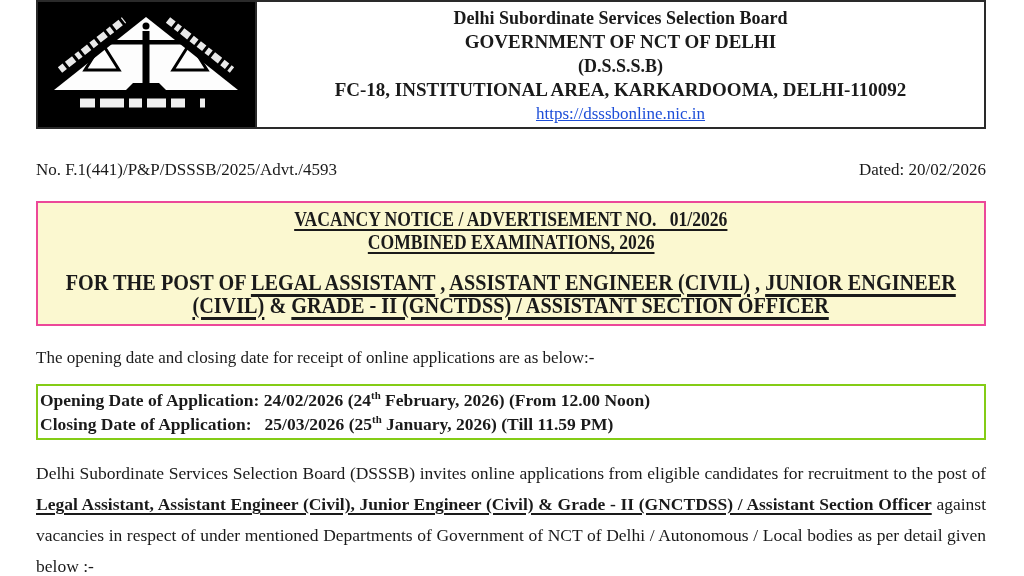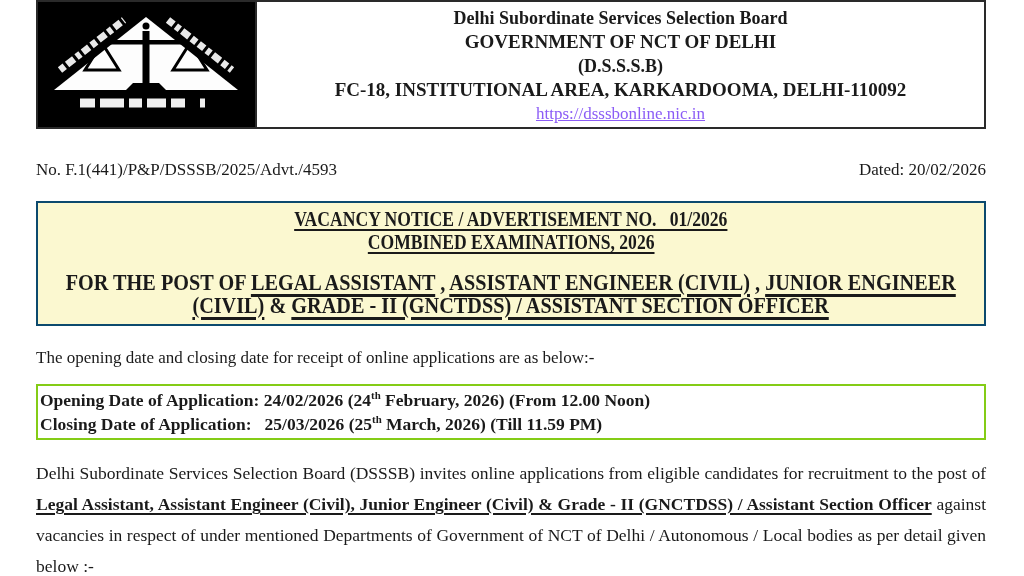--- a/index.html
+++ b/index.html
@@ -14,27 +14,27 @@
   .header-box{display:flex;border:2px solid #2a2a2a;height:129px;box-sizing:border-box;}
   .logo-cell{width:217px;flex:none;background:#000;border-right:2px solid #2a2a2a;}
   .logo-cell svg{display:block;width:100%;height:100%;}
   .header-text{flex:1;text-align:center;padding-top:4px;font-weight:bold;}
   .h-line{line-height:24px;white-space:nowrap;}
   .h-org{font-size:19px;}
   .h-board{font-size:18px;}
   .h-abbr{font-size:18px;}
   .h-addr{font-size:19px;}
   .h-link{font-size:17px;font-weight:normal;}
-  .h-link a{color:#8b5cf6;text-decoration:underline;}
+  .h-link a{color:#1d4ed8;text-decoration:underline;}
 
   
   .ref-row{display:flex;justify-content:space-between;margin-top:30px;font-size:17px;line-height:21px;}
 
   
-  .yellow-box{margin-top:21px;border:2px solid #0c4a6e;box-sizing:border-box;
+  .yellow-box{margin-top:21px;border:2px solid #ec4899;box-sizing:border-box;
     padding:4px 8px 7px;text-align:center;}
   .c-line{display:flex;justify-content:center;line-height:23px;white-space:nowrap;}
   .cond{display:inline-block;transform:scaleX(0.80);transform-origin:50% 50%;
     font-weight:bold;font-size:22px;letter-spacing:0;}
   .cond2{display:inline-block;transform:scaleX(0.88);transform-origin:50% 50%;
     font-weight:bold;font-size:23px;}
   .title-underline{text-decoration:underline;text-decoration-thickness:2px;text-underline-offset:3px;}
   .post .u{text-decoration:underline;text-decoration-thickness:2.5px;text-underline-offset:4px;}
   .v-gap{height:18px;}
 
@@ -108,21 +108,21 @@
       </div>
       <div class="c-line post">
         <span class="cond2"><span class="u">(CIVIL)</span><span> &amp; </span><span class="u">GRADE - II (GNCTDSS) / ASSISTANT SECTION OFFICER</span></span>
       </div>
     </div>
 
     <div class="intro">The opening date and closing date for receipt of online applications are as below:-</div>
 
     <div class="dates-box">
       <div class="d-line"><span>Opening Date of Application: 24/02/2026 (24</span><sup>th</sup><span> February, 2026) (From 12.00 Noon)</span></div>
-      <div class="d-line"><span>Closing Date of Application:&nbsp;&nbsp; 25/03/2026 (25</span><sup>th</sup><span> March, 2026) (Till 11.59 PM)</span></div>
+      <div class="d-line"><span>Closing Date of Application:&nbsp;&nbsp; 25/03/2026 (25</span><sup>th</sup><span> January, 2026) (Till 11.59 PM)</span></div>
     </div>
 
     <div class="para"><span>Delhi Subordinate Services Selection Board (DSSSB) invites online applications from eligible candidates for recruitment to the post of </span><span class="u b">Legal Assistant, Assistant Engineer (Civil), Junior Engineer (Civil) &amp; Grade - II (GNCTDSS) / Assistant Section Officer</span><span> against vacancies in respect of under mentioned Departments of Government of NCT of Delhi / Autonomous / Local bodies as per detail given below :-</span></div>
 
     <div class="table-bar" style="background-color: rgb(173, 198, 238); border-color: rgb(90, 96, 104);"></div>
 
   </div>
 </div>
 
 </body></html>

